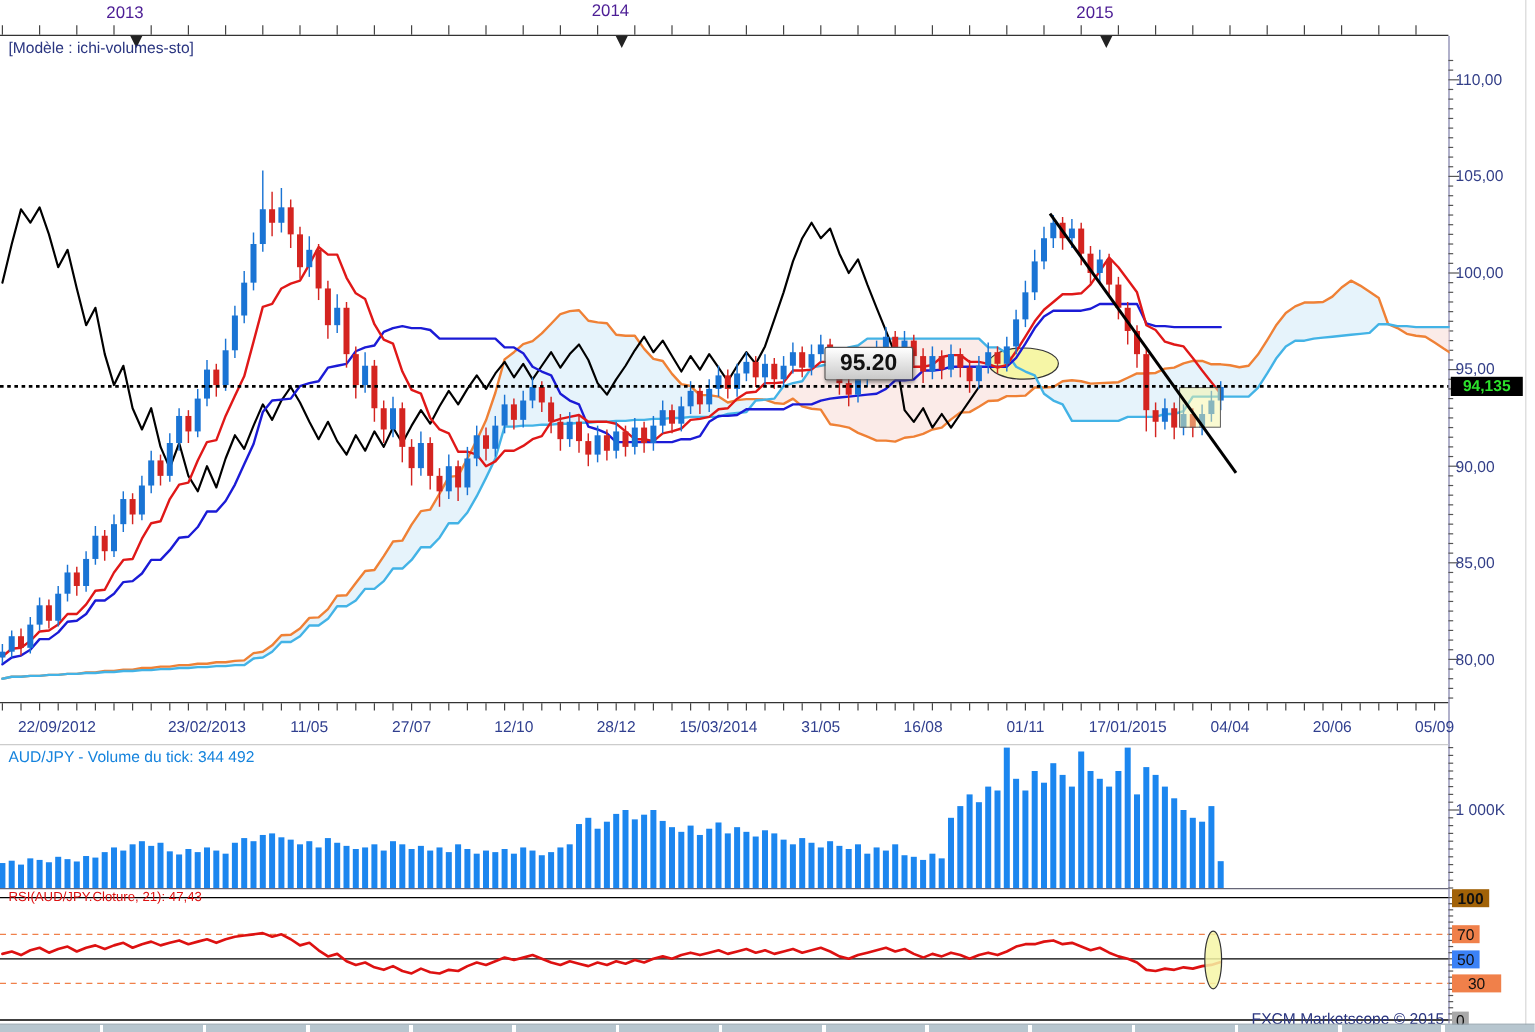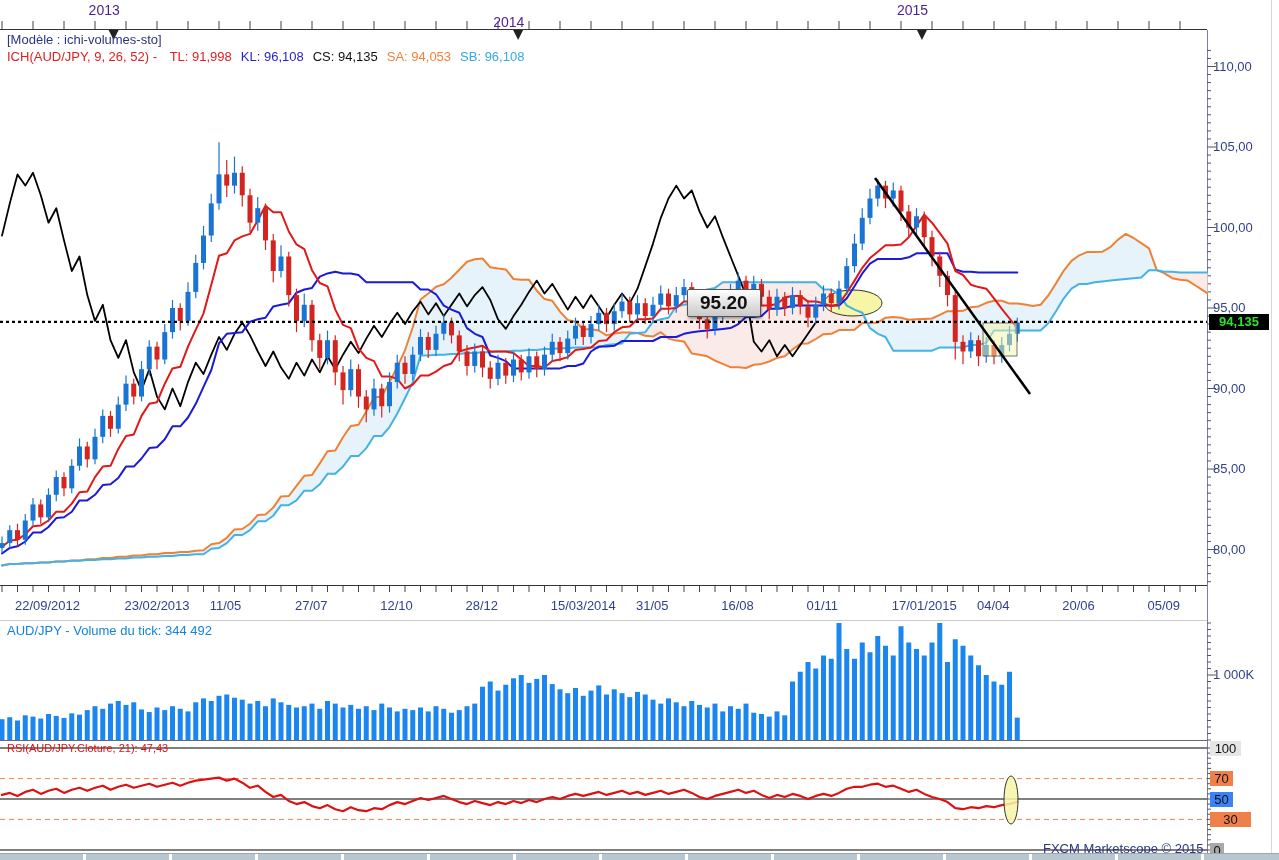--- a/index.html
+++ b/index.html
@@ -1,21 +1,21 @@
 <!DOCTYPE html>
 <html><head>
 <meta charset="utf-8">
 <style>
   html,body{margin:0;padding:0;background:#fff;width:1279px;height:860px;overflow:hidden;
     font-family:"Liberation Sans","DejaVu Sans",sans-serif;}
   #app{position:relative;width:1279px;height:860px;background:#fff;}
   #cv{position:absolute;left:0;top:0;}
   #labels div{position:absolute;}
   .axlbl{font-size:13px;color:#333f88;white-space:nowrap;}
-  .datelbl{font-size:13px;color:#303f8f;white-space:nowrap;}
+  .datelbl{font-size:13px;color:#303f8f;white-space:nowrap;text-align:center;}
   .yearlbl{font-size:14px;color:#4c1d95;white-space:nowrap;text-align:left;}
   .badge{font-size:13px;color:#111;text-align:center;height:15px;line-height:15px;}
   .hdr{position:absolute;font-size:13px;white-space:pre;}
   #hdr1{left:7px;top:32px;color:#2a3580;}
   #hdr2{left:7px;top:49px;}
   #hdr2 span{margin-right:9px;}
   #vol-title{position:absolute;left:7px;top:623px;font-size:13px;color:#1583dd;}
   #rsi-title{position:absolute;left:7px;top:742px;font-size:11px;color:#dd1111;}
   #footer{position:absolute;left:1043px;top:841px;font-size:13px;color:#2a3580;}
   #callout{position:absolute;left:687px;top:289px;padding:2px 12px;font-size:19px;font-weight:600;
@@ -681,21 +681,21 @@
       <line x1="0" y1="748" x2="1207" y2="748" stroke="#000" stroke-width="1.2"></line>
       <line x1="0" y1="799" x2="1207" y2="799" stroke="#000" stroke-width="1"></line>
       <line x1="0" y1="850" x2="1207" y2="850" stroke="#000" stroke-width="1.2"></line>
       <line x1="0" y1="778.6" x2="1207" y2="778.6" stroke="#f0804a" stroke-width="1" stroke-dasharray="5 4"></line>
       <line x1="0" y1="819.4" x2="1207" y2="819.4" stroke="#f0804a" stroke-width="1" stroke-dasharray="5 4"></line>
       <polyline points="2.0,794.9 9.8,792.9 17.5,795.9 25.3,791.9 33.0,789.8 40.8,793.9 48.5,790.8 56.3,788.8 64.0,792.9 71.8,789.8 79.5,787.8 87.3,790.8 95.0,787.8 102.8,785.7 110.5,789.8 118.3,786.8 126.0,784.7 133.8,787.8 141.5,785.7 149.3,783.7 157.0,786.8 164.8,784.7 172.5,782.7 180.3,785.7 188.0,782.7 195.8,780.6 203.5,779.6 211.3,778.6 219.0,777.6 226.8,780.6 234.5,778.6 242.3,782.7 250.0,787.8 257.8,785.7 265.5,791.9 273.3,797.0 281.0,794.9 288.8,801.0 296.5,804.1 304.3,802.1 312.0,806.1 319.8,808.2 327.5,805.1 335.3,809.2 343.0,811.2 350.8,807.2 358.5,810.2 366.3,811.2 374.0,808.2 381.8,809.2 389.5,805.1 397.3,802.1 405.0,804.1 412.8,801.0 420.5,798.0 428.3,800.0 436.0,798.0 443.8,795.9 451.5,799.0 459.3,802.1 467.0,804.1 474.8,801.0 482.5,803.1 490.3,805.1 498.0,802.1 505.8,804.1 513.5,801.0 521.3,803.1 529.0,800.0 536.8,802.1 544.5,799.0 552.3,797.0 560.0,799.0 567.8,795.9 575.5,793.9 583.3,795.9 591.0,793.9 598.8,791.9 606.5,794.9 614.3,792.9 622.0,790.8 629.8,793.9 637.5,791.9 645.3,794.9 653.0,792.9 660.8,790.8 668.5,793.9 676.3,791.9 684.0,789.8 691.8,792.9 699.5,797.0 707.3,799.0 715.0,795.9 722.8,793.9 730.5,791.9 738.3,789.8 746.0,792.9 753.8,790.8 761.5,794.9 769.3,798.0 777.0,794.9 784.8,797.0 792.5,793.9 800.3,795.9 808.0,799.0 815.8,795.9 823.5,793.9 831.3,795.9 839.0,792.9 846.8,788.8 854.5,786.8 862.3,786.8 870.0,784.7 877.8,783.7 885.5,786.8 893.3,785.7 901.0,788.8 908.8,791.9 916.5,789.8 924.3,793.9 932.0,797.0 939.8,799.0 947.5,802.1 955.3,808.2 963.0,809.2 970.8,807.2 978.5,808.2 986.3,806.1 994.0,807.2 1001.8,805.1 1009.5,804.1 1017.3,801.7" fill="none" stroke="#dd1111" stroke-width="2.2" stroke-linejoin="round" stroke-linecap="round"></polyline>
       <ellipse cx="1011" cy="800" rx="7" ry="24" fill="#f6f6a6" fill-opacity="0.85" stroke="#333" stroke-width="1"></ellipse>
     </svg>
   <div id="labels">
       <div class="yearlbl" style="left:88.60000000000001px;top:2px;width:50px;">2013</div>
-      <div class="yearlbl" style="left:493.15px;top:14px;width:50px;">2014</div>
+      <div class="yearlbl" style="left:493.15px;top:0;width:50px;">2014</div>
       <div class="yearlbl" style="left:896.9250000000001px;top:2px;width:50px;">2015</div>
       <div class="axlbl" style="left:1213px;top:58.5px;">110,00</div>
       <div class="axlbl" style="left:1213px;top:139px;">105,00</div>
       <div class="axlbl" style="left:1213px;top:219.5px;">100,00</div>
       <div class="axlbl" style="left:1213px;top:300px;">95,00</div>
       <div class="axlbl" style="left:1213px;top:380.5px;">90,00</div>
       <div class="axlbl" style="left:1213px;top:461.00000000000006px;">85,00</div>
       <div class="axlbl" style="left:1213px;top:541.5px;">80,00</div>
       <div class="axlbl" style="left:1213px;top:667px;">1 000K</div>
       <div class="datelbl" style="left:0px;top:598px;width:80px;text-align:right;">22/09/2012</div>
@@ -705,27 +705,26 @@
       <div class="datelbl" style="left:380.25px;top:598px;width:96px;">12/10</div>
       <div class="datelbl" style="left:465.5px;top:598px;width:96px;">28/12</div>
       <div class="datelbl" style="left:550.75px;top:598px;width:96px;">15/03/2014</div>
       <div class="datelbl" style="left:636px;top:598px;width:96px;">31/05</div>
       <div class="datelbl" style="left:721.25px;top:598px;width:96px;">16/08</div>
       <div class="datelbl" style="left:806.5px;top:598px;width:96px;">01/11</div>
       <div class="datelbl" style="left:891.75px;top:598px;width:96px;">17/01/2015</div>
       <div class="datelbl" style="left:977px;top:598px;width:96px;">04/04</div>
       <div class="datelbl" style="left:1062.25px;top:598px;width:96px;">20/06</div>
       <div class="datelbl" style="left:1147.5px;top:598px;width:96px;">05/09</div>
-      <div class="badge" style="left:1210px;top:740.5px;width:31px;background:#e5e5e5;">100</div>
+      <div class="badge" style="left:1210px;top:740.5px;width:31px;background:#a16207;font-weight:bold;">100</div>
       <div class="badge" style="left:1210px;top:771.1px;width:23px;background:#f0804a;">70</div>
       <div class="badge" style="left:1210px;top:791.5px;width:23px;background:#3b82f6;">50</div>
       <div class="badge" style="left:1210px;top:811.9px;width:41px;background:#f0804a;">30</div>
       <div class="badge" style="left:1210px;top:842.5px;width:14px;background:#a9a9a9;">0</div>
     </div>
   <div class="hdr" id="hdr1">[Modèle : ichi-volumes-sto]</div>
-  <div class="hdr" id="hdr2"><span style="color: rgb(224, 32, 32);">ICH(AUD/JPY, 9, 26, 52) - </span><span style="color: rgb(224, 32, 32);">TL: 91,998</span><span style="color: rgb(37, 37, 204);">KL: 96,108</span><span style="color: rgb(17, 17, 17);">CS: 94,135</span><span style="color: rgb(240, 130, 56);">SA: 94,053</span><span style="color: rgb(53, 170, 226);">SB: 96,108</span></div>
   <div id="vol-title">AUD/JPY - Volume du tick: 344 492</div>
   <div id="rsi-title">RSI(AUD/JPY.Cloture, 21): 47,43</div>
   <div id="callout">95.20</div>
   <div id="price-tag">94,135</div>
   <div id="footer">FXCM Marketscope © 2015</div>
   <div id="scrollbar"></div>
 </div>
 
 </body></html>

